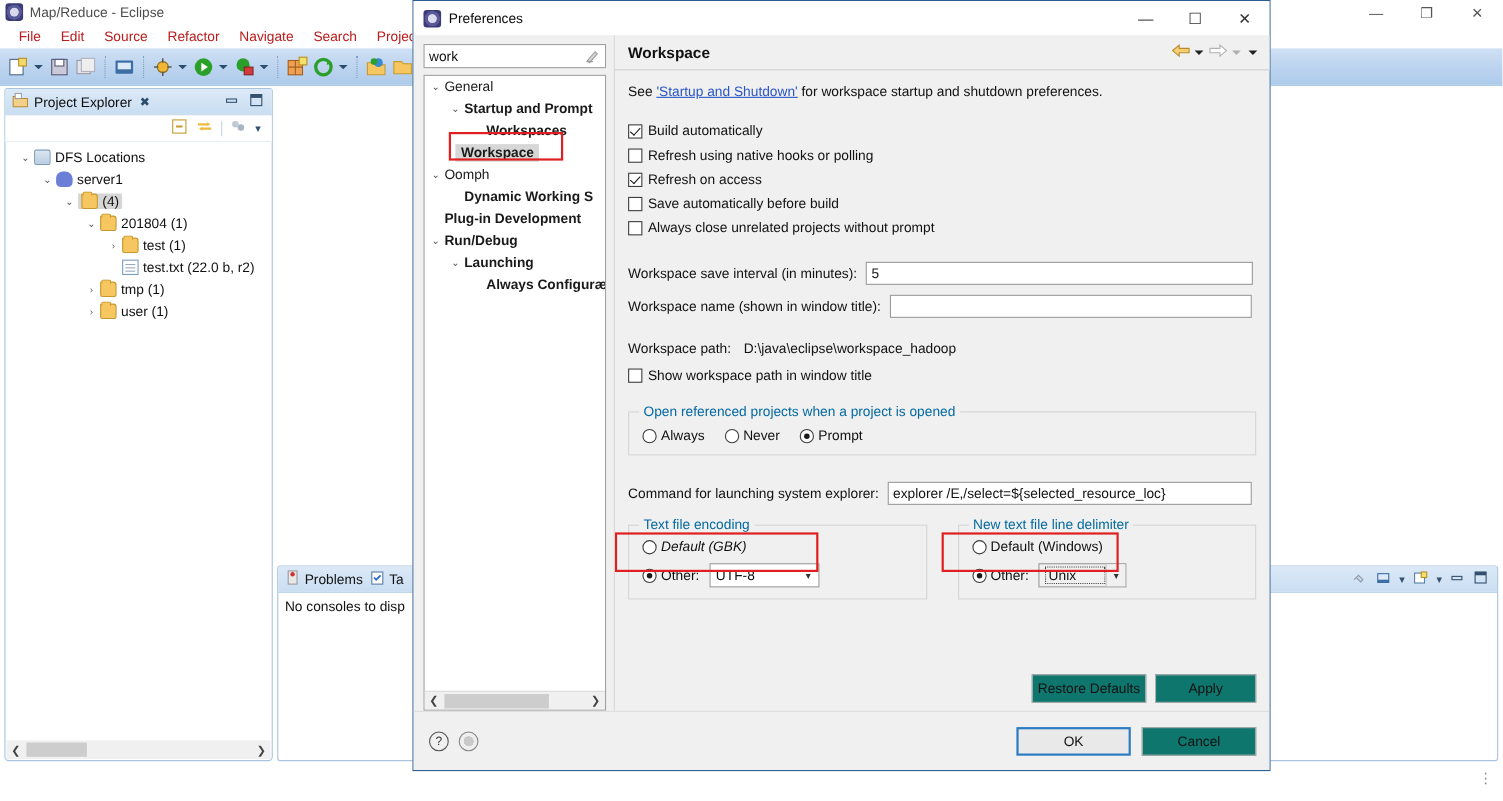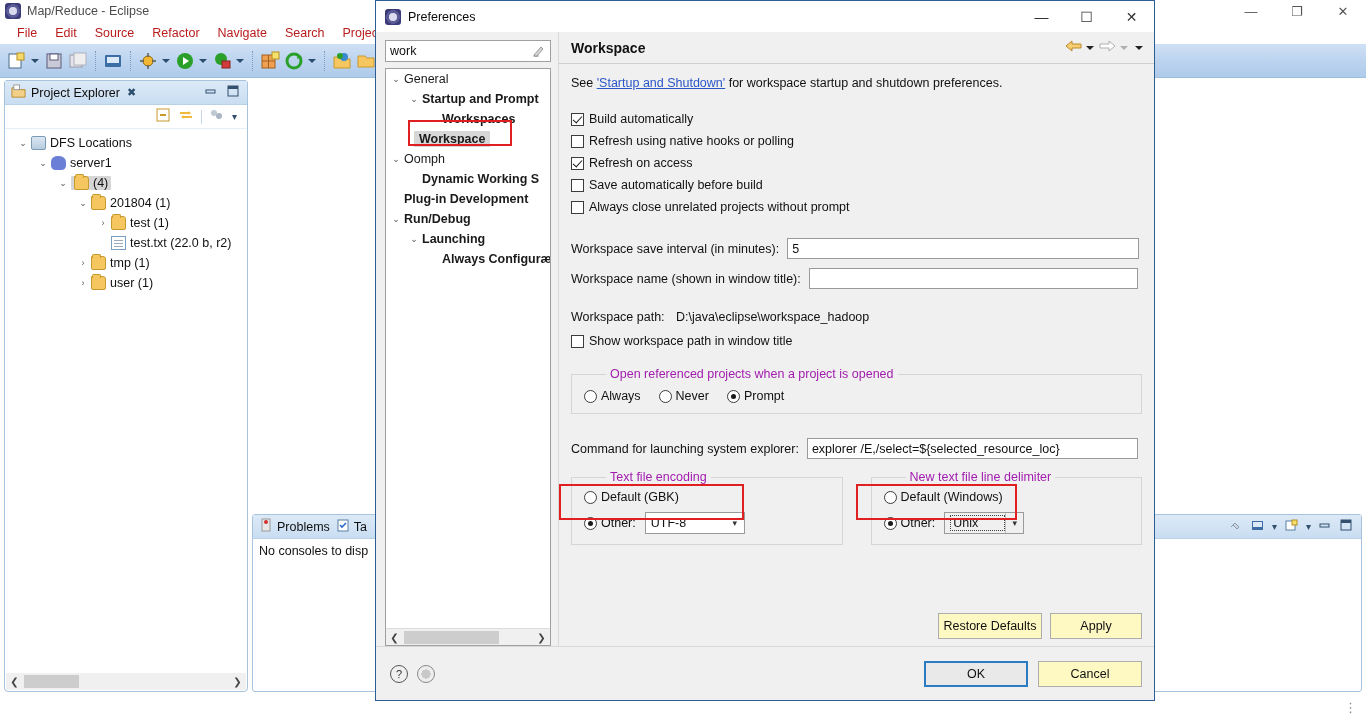--- a/index.html
+++ b/index.html
@@ -247,21 +247,21 @@
     height: 21px; border: 1px solid #9a9a9a; background:#fff;
     font-size:12.5px; color:#111; padding: 0 4px; display:flex; align-items:center;
   }
 
   .gbox {
     border: 1px solid #d5d5d5; margin-top: 14px; padding: 10px 10px 10px 12px;
     position: relative; background: #f0f0f0;
   }
   .gbox-title {
     position: absolute; top: -8px; left: 9px; background:#f0f0f0;
-    padding: 0 4px; font-size:12.5px; color:#a21caf;margin-left:25px;
+    padding: 0 4px; font-size:12.5px; color:#0369a1;
   }
 
   .combo {
     height: 22px; border: 1px solid #9a9a9a; background:#fff;
     display:flex; align-items:center; padding: 0 0 0 5px; font-size:12.5px; color:#111;
   }
   .combo.focus { border:1px solid #9a9a9a; background:#f0f0f0; }
   .combo .val { flex:1; }
   .combo .val.dotted { border: 1px dotted #444; padding: 0 2px; margin: 1px 0; }
   .combo-arrow {
@@ -271,21 +271,21 @@
   .combo.focus .combo-arrow { border-left: 1px solid #c2c2c2; background:#f0f0f0; }
 
   .redbox {
     position: absolute; border: 2px solid #e02020; pointer-events: none;
   }
 
   .dlg-btnrow-top {
     display:flex; justify-content:flex-end; gap: 8px; padding: 0 12px 7px 0;
   }
   .btn {
-    min-width: 104px; height: 26px; border: 1px solid #adadad; background:#fef9c3;
+    min-width: 104px; height: 26px; border: 1px solid #adadad; background:#0f766e;
     font-size: 12.5px; color:#111; display:flex; align-items:center; justify-content:center;
   }
   .btn.primary { border: 2px solid #2b7cc4; background:#e9e9e9; }
   .dlg-footer {
     height: 54px; border-top: 1px solid #d8d8d8; display:flex; align-items:center;
     padding: 0 12px 0 14px; background:#f0f0f0; flex: 0 0 54px;
   }
   .help-ico {
     width: 18px; height: 18px; border-radius: 50%; border: 1.5px solid #555;
     display:flex; align-items:center; justify-content:center; font-size:11px; color:#333;
@@ -766,21 +766,21 @@
           </div>
 
           <div class="field-row" style="margin-left:5px; margin-top:24px;">
             <span class="field-label">Command for launching system explorer:</span>
             <span class="tinput" style="width:331px">explorer /E,/select=${selected_resource_loc}</span>
           </div>
 
           <div style="display:flex; gap:28px; margin-left:5px; margin-top:18px;">
             <div class="gbox" style="flex:1; margin-top:0;">
               <span class="gbox-title">Text file encoding</span>
-              <div class="rrow" style="margin-top:2px;">
+              <div class="rrow" style="margin-top:2px;font-style:italic;">
                 <span class="radio"></span>
                 <span>Default (GBK)</span>
               </div>
               <div style="display:flex; align-items:center; margin-top:8px;">
                 <span class="rrow">
                   <span class="radio sel"></span>
                   <span>Other:</span>
                 </span>
                 <span class="combo" style="width:100px; margin-left:9px;">
                   <span class="val">UTF-8</span>

